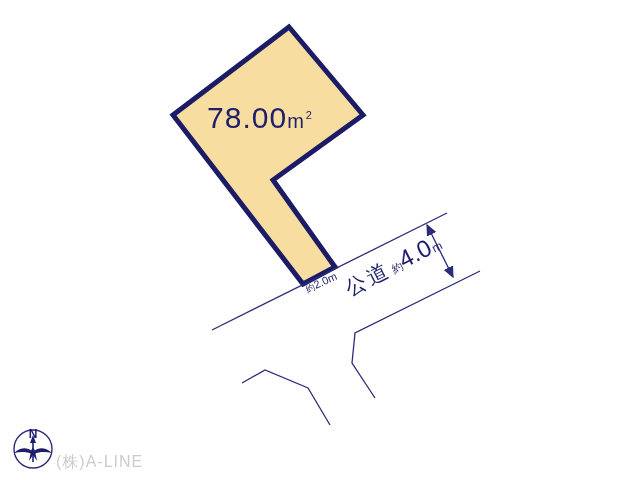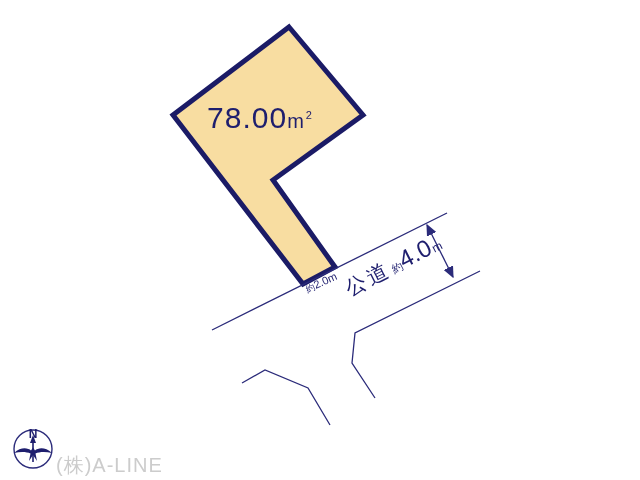--- a/index.html
+++ b/index.html
@@ -36,21 +36,21 @@
   .road-value{font-size:24px;}
   .road-unit{font-size:12px;margin-left:1px;}
   .frontage-label{
     left:306px;top:283px;height:13px;line-height:13px;
     transform:rotate(-24deg);transform-origin:0 50%;
     font-size:11px;
   }
   .frontage-approx{font-size:9px;}
   .company-label{
     left:56px;top:452px;
-    font-size:20px;letter-spacing:1px;
+    font-size:16px;letter-spacing:1px;
     color:var(--color-company_text);
   }
   .compass-north{font-size:12px;font-weight:bold;fill:var(--color-text);}
 </style>
 </head>
 <body>
 
 <div class="canvas">
 
   <svg class="plan-svg" width="640" height="480" viewBox="0 0 640 480">

